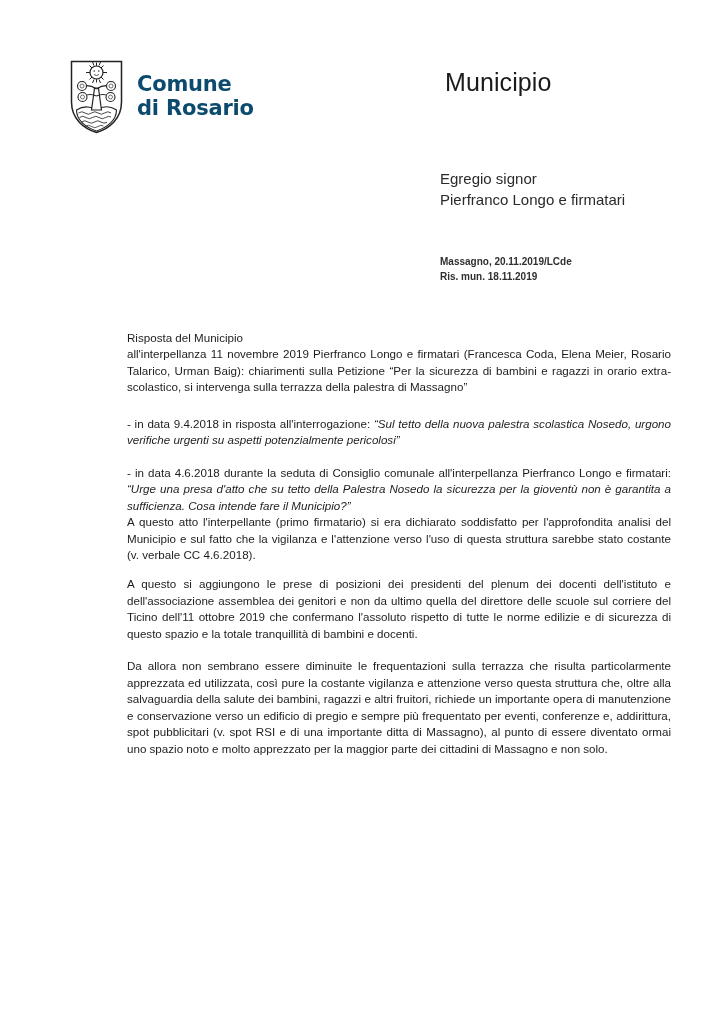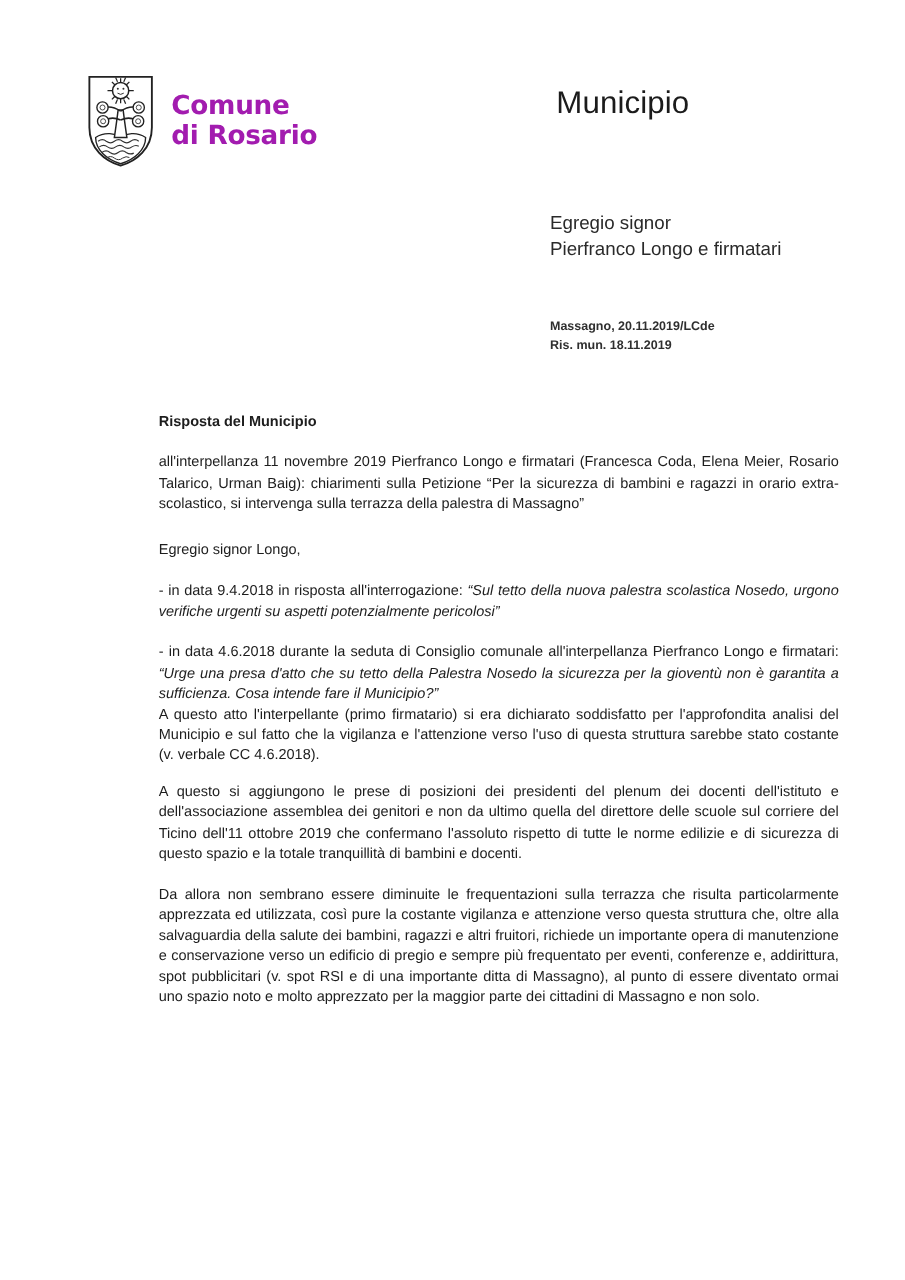--- a/index.html
+++ b/index.html
@@ -42,21 +42,21 @@
     width: 53px;
     height: 74px;
     display: block;
   }
   .logo-wordmark {
     font-family: "DejaVu Sans", sans-serif;
     font-weight: bold;
     font-size: 21px;
     line-height: 1.14;
     letter-spacing: -0.2px;
-    color: #a21caf;
+    color: #0c4a6e;
     white-space: nowrap;
   }
   .logo-wordmark .l2 { display: block; }
 
   .dept-title {
     position: absolute;
     left: 375px;
     top: 8px;
     font-size: 25px;
     font-weight: normal;
@@ -93,22 +93,22 @@
     line-height: 1.42;
     color: #1d1d1d;
   }
   .subject {
     text-align: justify;
     text-justify: inter-word;
     margin: 0 0 20px 0;
   }
   .subject-label {
     display: block;
-    font-weight: bold;
-    margin-bottom: 16px;
+    font-weight: normal;
+    margin-bottom: 0;
   }
   p.para {
     margin: 0 0 16px 0;
     text-align: justify;
     text-justify: inter-word;
   }
   p.para.tight { margin-bottom: 13px; }
   p.para.salutation { margin-bottom: 17px; }
   p.para:last-child { margin-bottom: 0; }
   .q { font-style: italic; }
@@ -194,21 +194,20 @@
     <div>Ris. mun. 18.11.2019</div>
   </div>
 
   <div class="body-col">
 
     <div class="subject">
       <span class="subject-label">Risposta del Municipio</span>
       <span>all'interpellanza 11 novembre 2019 Pierfranco Longo e firmatari (Francesca Coda, Elena Meier, Rosario Talarico, Urman Baig): chiarimenti sulla Petizione “Per la sicurezza di bambini e ragazzi in orario extra-scolastico, si intervenga sulla terrazza della palestra di Massagno”</span>
     </div>
 
-    <p class="para salutation">Egregio signor Longo,</p>
 
 
 
     <p class="para">
       <span>- in data 9.4.2018 in risposta all'interrogazione: </span><span class="q">“Sul tetto della nuova palestra scolastica Nosedo, urgono verifiche urgenti su aspetti potenzialmente pericolosi”</span>
     </p>
 
     <p class="para tight">
       <span>- in data 4.6.2018 durante la seduta di Consiglio comunale all'interpellanza Pierfranco Longo e firmatari: </span><span class="q">“Urge una presa d'atto che su tetto della Palestra Nosedo la sicurezza per la gioventù non è garantita a sufficienza. Cosa intende fare il Municipio?”</span><br>
       <span>A questo atto l'interpellante (primo firmatario) si era dichiarato soddisfatto per l'approfondita analisi del Municipio e sul fatto che la vigilanza e l'attenzione verso l'uso di questa struttura sarebbe stato costante (v. verbale CC 4.6.2018).</span>

